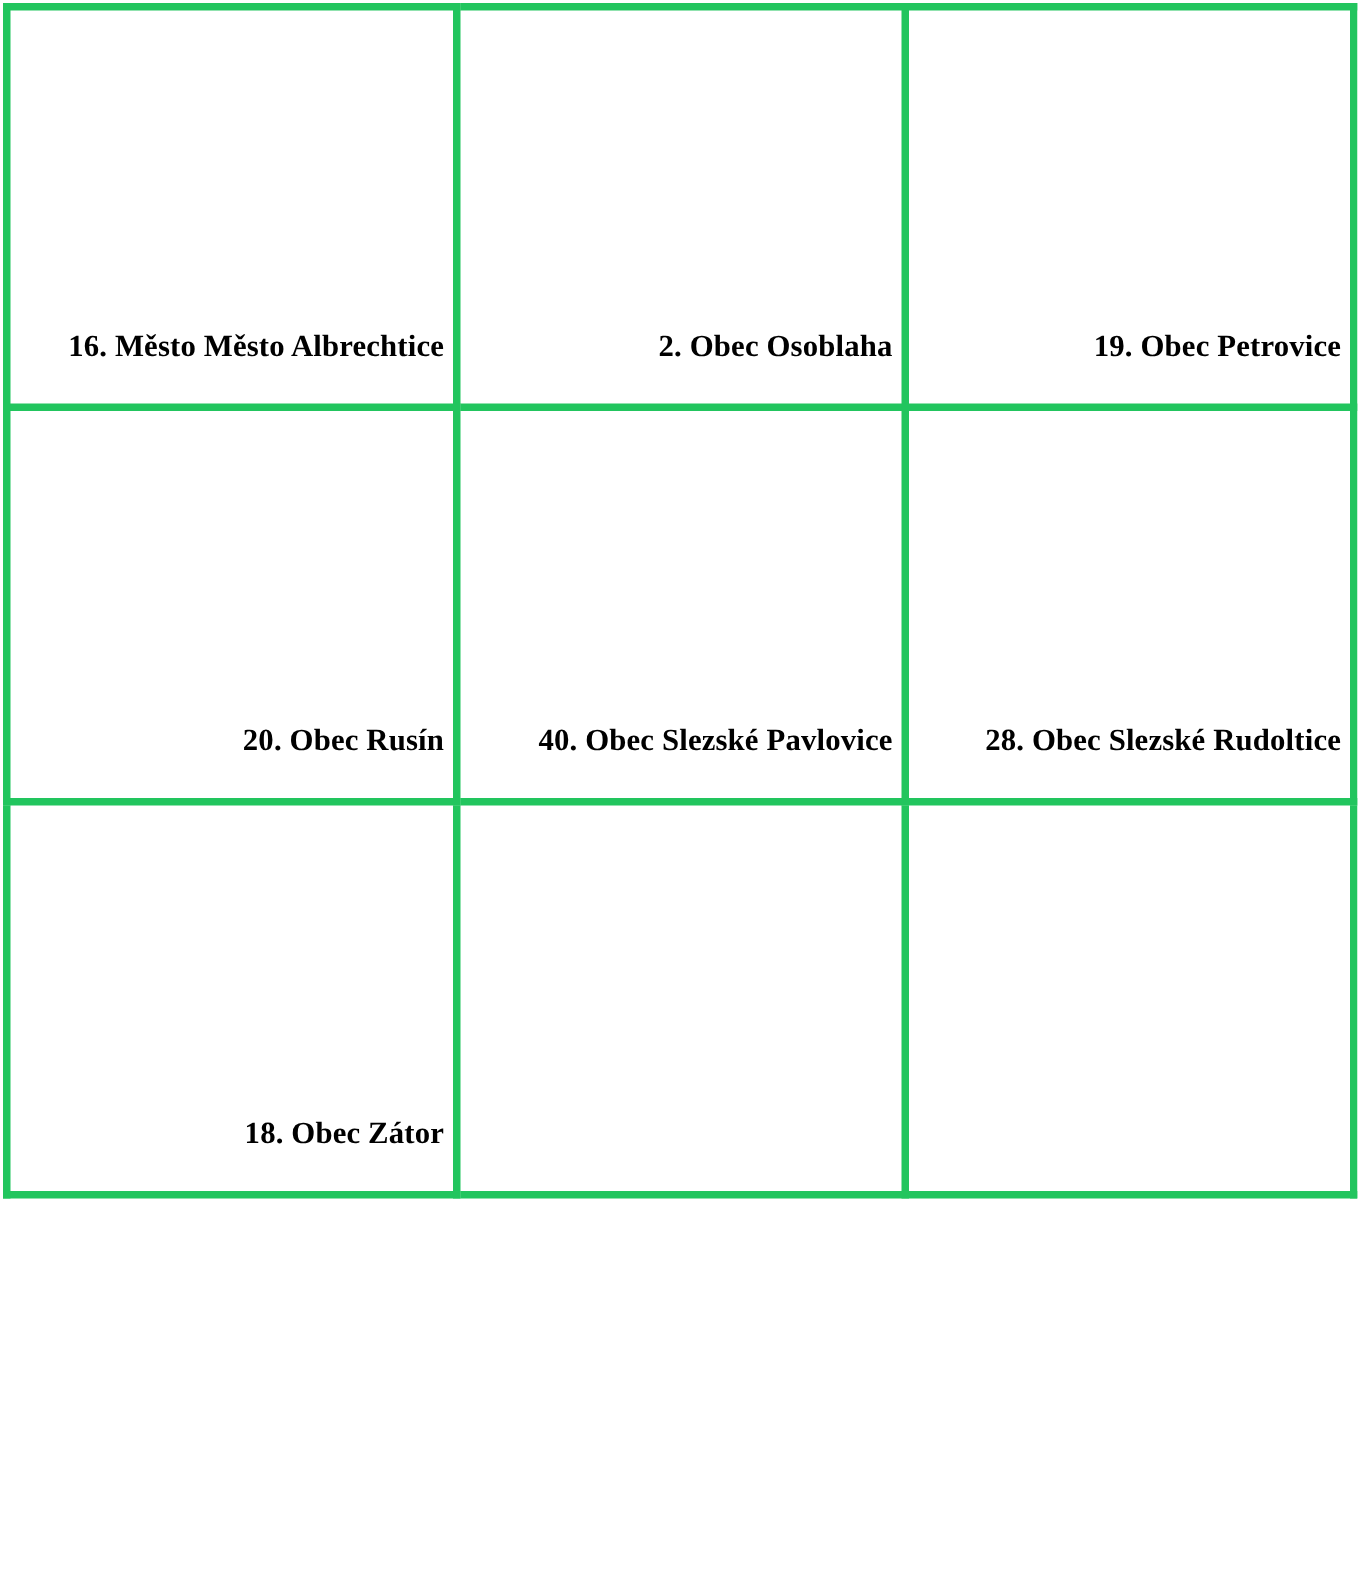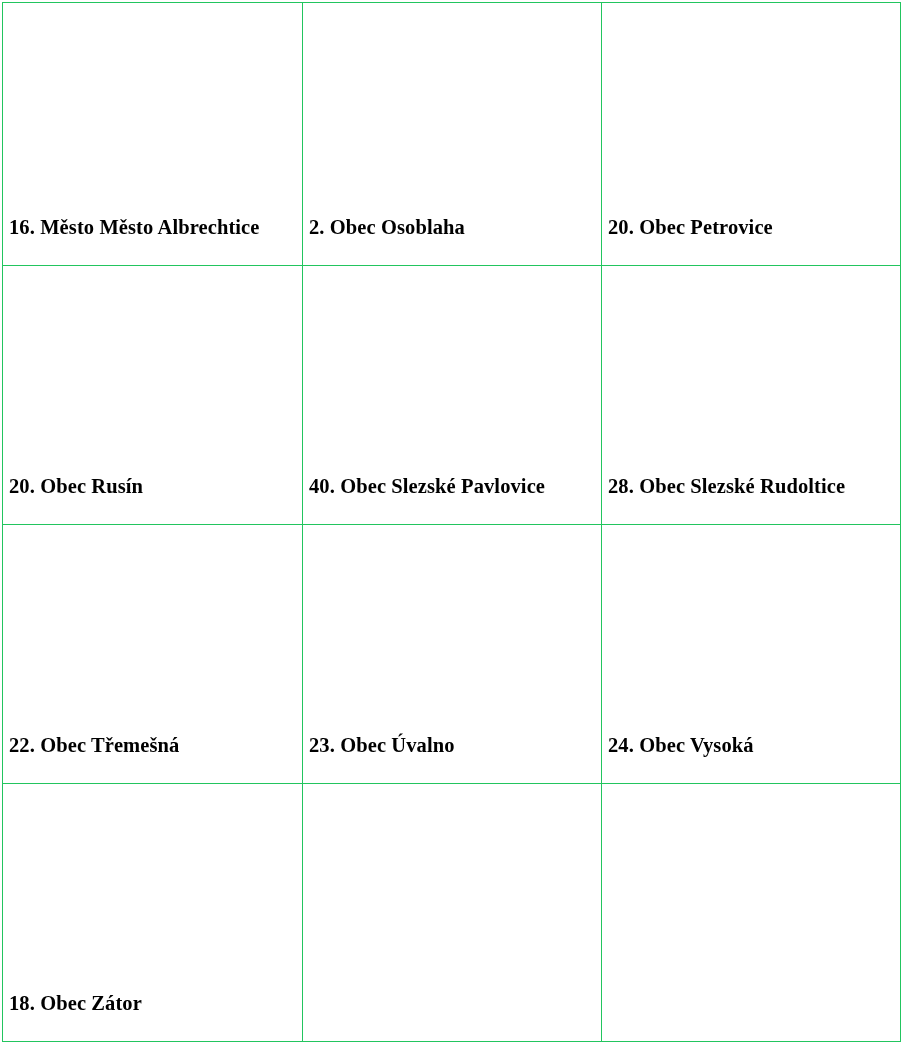--- a/index.html
+++ b/index.html
@@ -28,23 +28,23 @@
     width: 898px;
     border-collapse: collapse;
     table-layout: fixed;
   }
 
   table.municipality-table col.c1 { width: 300px; }
   table.municipality-table col.c2 { width: 299px; }
   table.municipality-table col.c3 { width: 299px; }
 
   table.municipality-table td {
-    border: 1px solid #22c55e;
+    border: 5px solid #22c55e;
     vertical-align: bottom;
-    text-align: left;
+    text-align: right;
     padding: 0 6px 26px 6px;
     background: #ffffff;
   }
 
   tr.row-1 td { height: 236px; }
   tr.row-2 td { height: 232px; }
   tr.row-3 td { height: 232px; }
   tr.row-4 td { height: 231px; }
 
   .cell-label {
@@ -76,47 +76,36 @@
     <tbody>
 
       <tr class="row-1">
         <td>
           <span class="cell-label">16. Město Město Albrechtice</span>
         </td>
         <td>
           <span class="cell-label">2. Obec Osoblaha</span>
         </td>
         <td>
-          <span class="cell-label">20. Obec Petrovice</span>
+          <span class="cell-label">19. Obec Petrovice</span>
         </td>
       </tr>
 
       <tr class="row-2">
         <td>
           <span class="cell-label">20. Obec Rusín</span>
         </td>
         <td>
           <span class="cell-label">40. Obec Slezské Pavlovice</span>
         </td>
         <td>
           <span class="cell-label">28. Obec Slezské Rudoltice</span>
         </td>
       </tr>
 
-      <tr class="row-3">
-        <td>
-          <span class="cell-label">22. Obec Třemešná</span>
-        </td>
-        <td>
-          <span class="cell-label">23. Obec Úvalno</span>
-        </td>
-        <td>
-          <span class="cell-label">24. Obec Vysoká</span>
-        </td>
-      </tr>
 
       <tr class="row-4">
         <td>
           <span class="cell-label">18. Obec Zátor</span>
         </td>
         <td class="cell-empty">
           <span class="cell-label"></span>
         </td>
         <td class="cell-empty">
           <span class="cell-label"></span>

